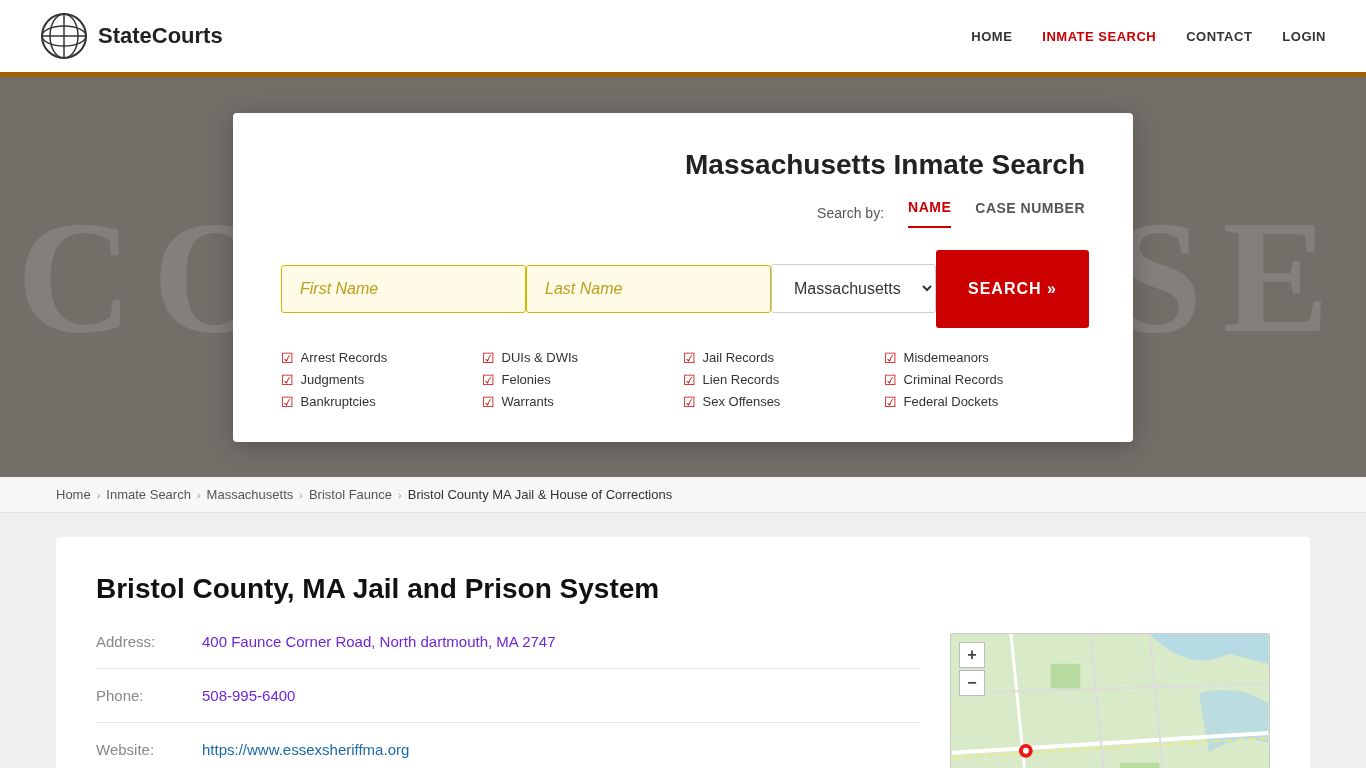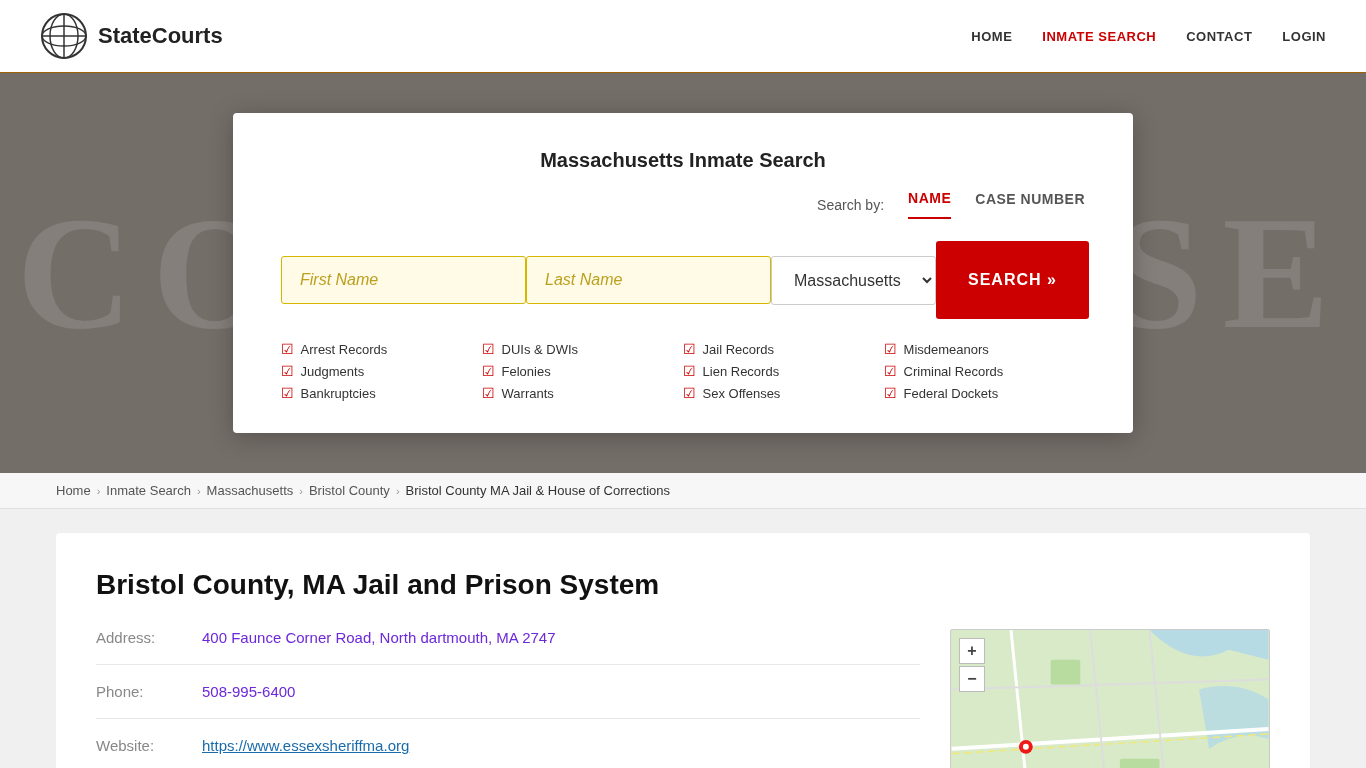--- a/index.html
+++ b/index.html
@@ -7,21 +7,21 @@
 
     
     .header {
       background: #fff;
       padding: 12px 40px;
       display: flex;
       align-items: center;
       justify-content: space-between;
       position: relative;
       z-index: 10;
-      border-bottom: 1px solid #a16207;
+      border-bottom: 5px solid #a16207;
     }
     .logo-area {
       display: flex;
       align-items: center;
       gap: 10px;
     }
     .logo-icon {
       width: 48px;
       height: 48px;
     }
@@ -80,22 +80,22 @@
     .search-card {
       position: relative;
       z-index: 5;
       background: #fff;
       border-radius: 4px;
       padding: 36px 48px 32px;
       width: 900px;
       box-shadow: 0 4px 24px rgba(0,0,0,0.25);
     }
     .search-card-title {
-      text-align: center;
-      font-size: 20px;
+      text-align: right;
+      font-size: 28px;
       font-weight: bold;
       color: #222;
       margin-bottom: 18px;
     }
     .search-by-row {
       display: flex;
       align-items: center;
       justify-content: flex-end;
       gap: 24px;
       margin-bottom: 22px;
@@ -224,21 +224,20 @@
     .info-label {
       color: #888;
       width: 90px;
       flex-shrink: 0;
     }
     .info-value {
       color: #6d28d9;
     }
     .info-link {
       color: #1a6bab;
-      text-decoration: underline;
       cursor: pointer;
     }
     .content-body-row {
       display: flex;
       gap: 30px;
     }
     .content-left {
       flex: 1;
     }
     .content-divider {
@@ -397,21 +396,21 @@
   </div>
 </div>
 
 <div class="breadcrumb-bar">
   <span class="breadcrumb-link">Home</span>
   <span class="breadcrumb-sep">›</span>
   <span class="breadcrumb-link">Inmate Search</span>
   <span class="breadcrumb-sep">›</span>
   <span class="breadcrumb-link">Massachusetts</span>
   <span class="breadcrumb-sep">›</span>
-  <span class="breadcrumb-link">Bristol County</span>
+  <span class="breadcrumb-link">Bristol Faunce</span>
   <span class="breadcrumb-sep">›</span>
   <span class="breadcrumb-current">Bristol County MA Jail &amp; House of Corrections</span>
 </div>
 
 <div class="main-content">
   <div class="content-card">
     <div class="content-title">Bristol County, MA Jail and Prison System</div>
 
     <div class="content-body-row">
       <div class="content-left">

